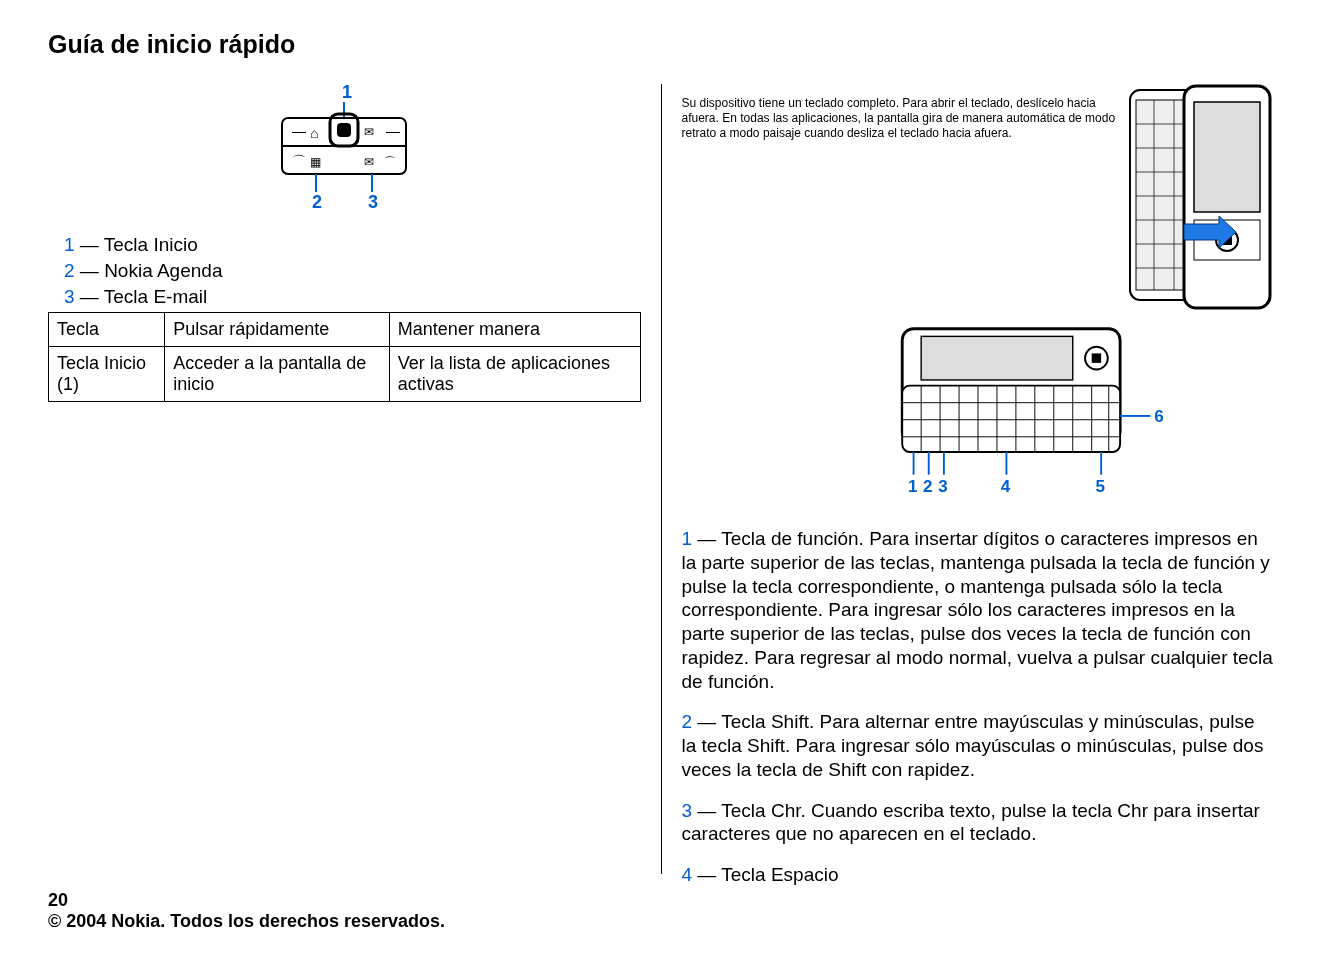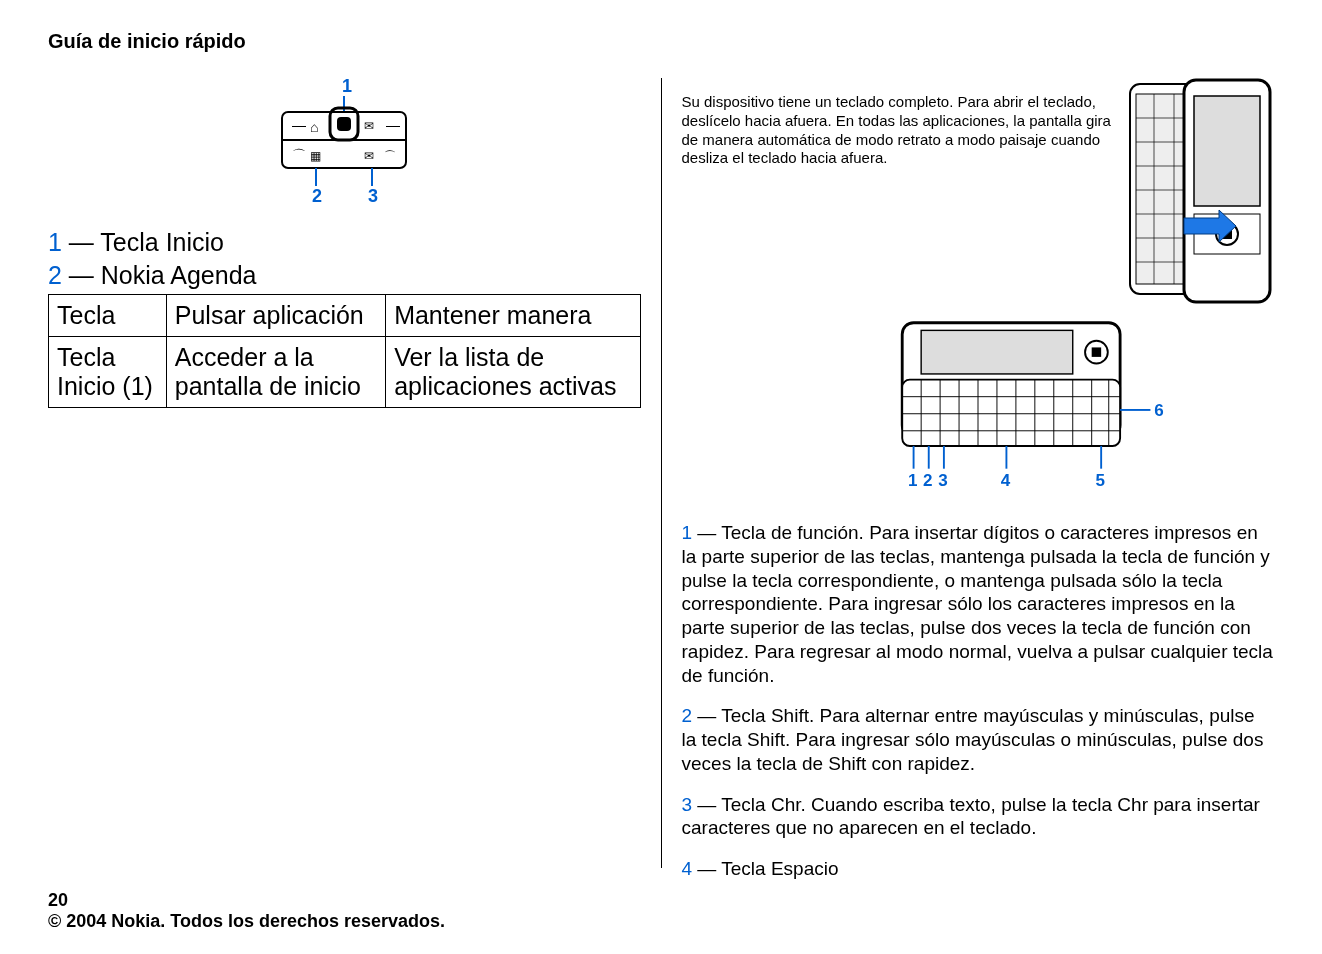--- a/index.html
+++ b/index.html
@@ -12,21 +12,21 @@
   }
   .page {
     width: 1322px;
     height: 954px;
     box-sizing: border-box;
     padding: 30px 48px 20px 48px;
     position: relative;
   }
   .header-title {
     font-weight: bold;
-    font-size: 20px;
+    font-size: 25px;
     margin-bottom: 25px;
   }
   .columns {
     display: flex;
     gap: 0;
     height: 790px;
   }
   .col {
     flex: 1;
     box-sizing: border-box;
@@ -40,47 +40,47 @@
   }
   .top-diagram {
     text-align: center;
     margin-bottom: 20px;
   }
   .top-diagram svg {
     display: block;
     margin: 0 auto;
   }
   .key-legend p {
-    margin: 4px 0;
-    font-size: 25px;
+    margin: 4px 16px;
+    font-size: 19px;
   }
   .num {
     color: #0060d0;
   }
   table.keys {
     border-collapse: collapse;
     width: 100%;
     margin-top: 0;
-    font-size: 25px;
+    font-size: 18px;
   }
   table.keys td, table.keys th {
     border: 1px solid #000;
     padding: 6px 8px;
     text-align: left;
     vertical-align: top;
     font-weight: normal;
   }
   h2.section {
     color: #0060d0;
     font-size: 36px;
     margin: 0 0 8px 0;
     font-weight: normal;
   }
   .intro {
-    font-size: 15px;
+    font-size: 12px;
     line-height: 1.25;
   }
   .intro-wrap {
     overflow: auto;
   }
   .phone-img {
     float: right;
     margin-left: 8px;
   }
   .kbd-diagram {
@@ -140,27 +140,28 @@
           <text x="48" y="124" fill="#0060d0" font-size="18" font-weight="bold">2</text>
 
           <line x1="108" y1="90" x2="108" y2="108" stroke="#0060d0" stroke-width="2"></line>
           <text x="104" y="124" fill="#0060d0" font-size="18" font-weight="bold">3</text>
         </svg>
       </div>
 
       <div class="key-legend">
         <p><span class="num">1</span><span> — Tecla Inicio</span></p>
         <p><span class="num">2</span><span> — Nokia Agenda</span></p>
+        <p><span class="num">3</span><span> — Tecla E-mail</span></p>
       </div>
 
       <table class="keys">
         <tbody>
             <tr>
           <th>Tecla</th>
-          <th>Pulsar aplicación</th>
+          <th>Pulsar rápidamente</th>
           <th>Mantener manera</th>
         </tr>
         <tr>
           <td>Tecla Inicio (1)</td>
           <td>Acceder a la pantalla de inicio</td>
           <td>Ver la lista de aplicaciones activas</td>
         </tr>
       </tbody>
         </table>
     </div>

